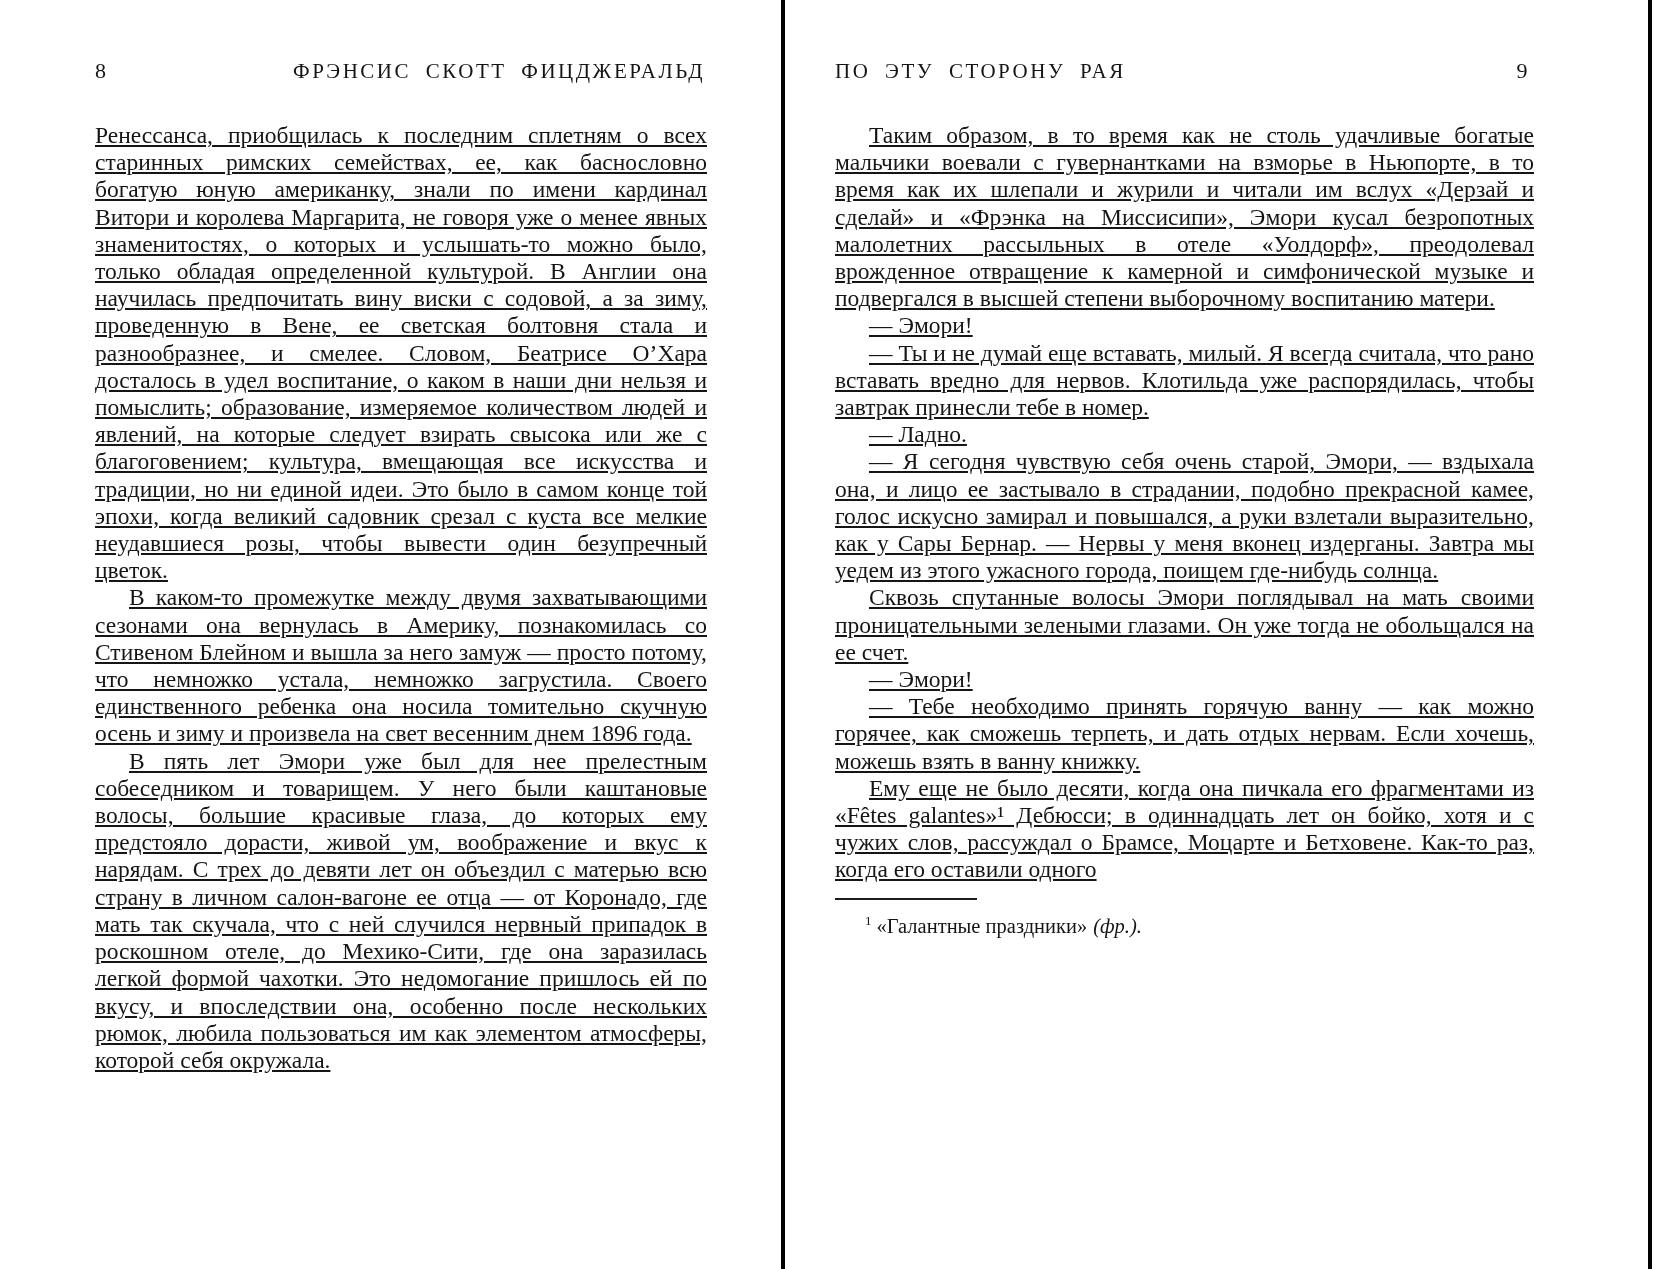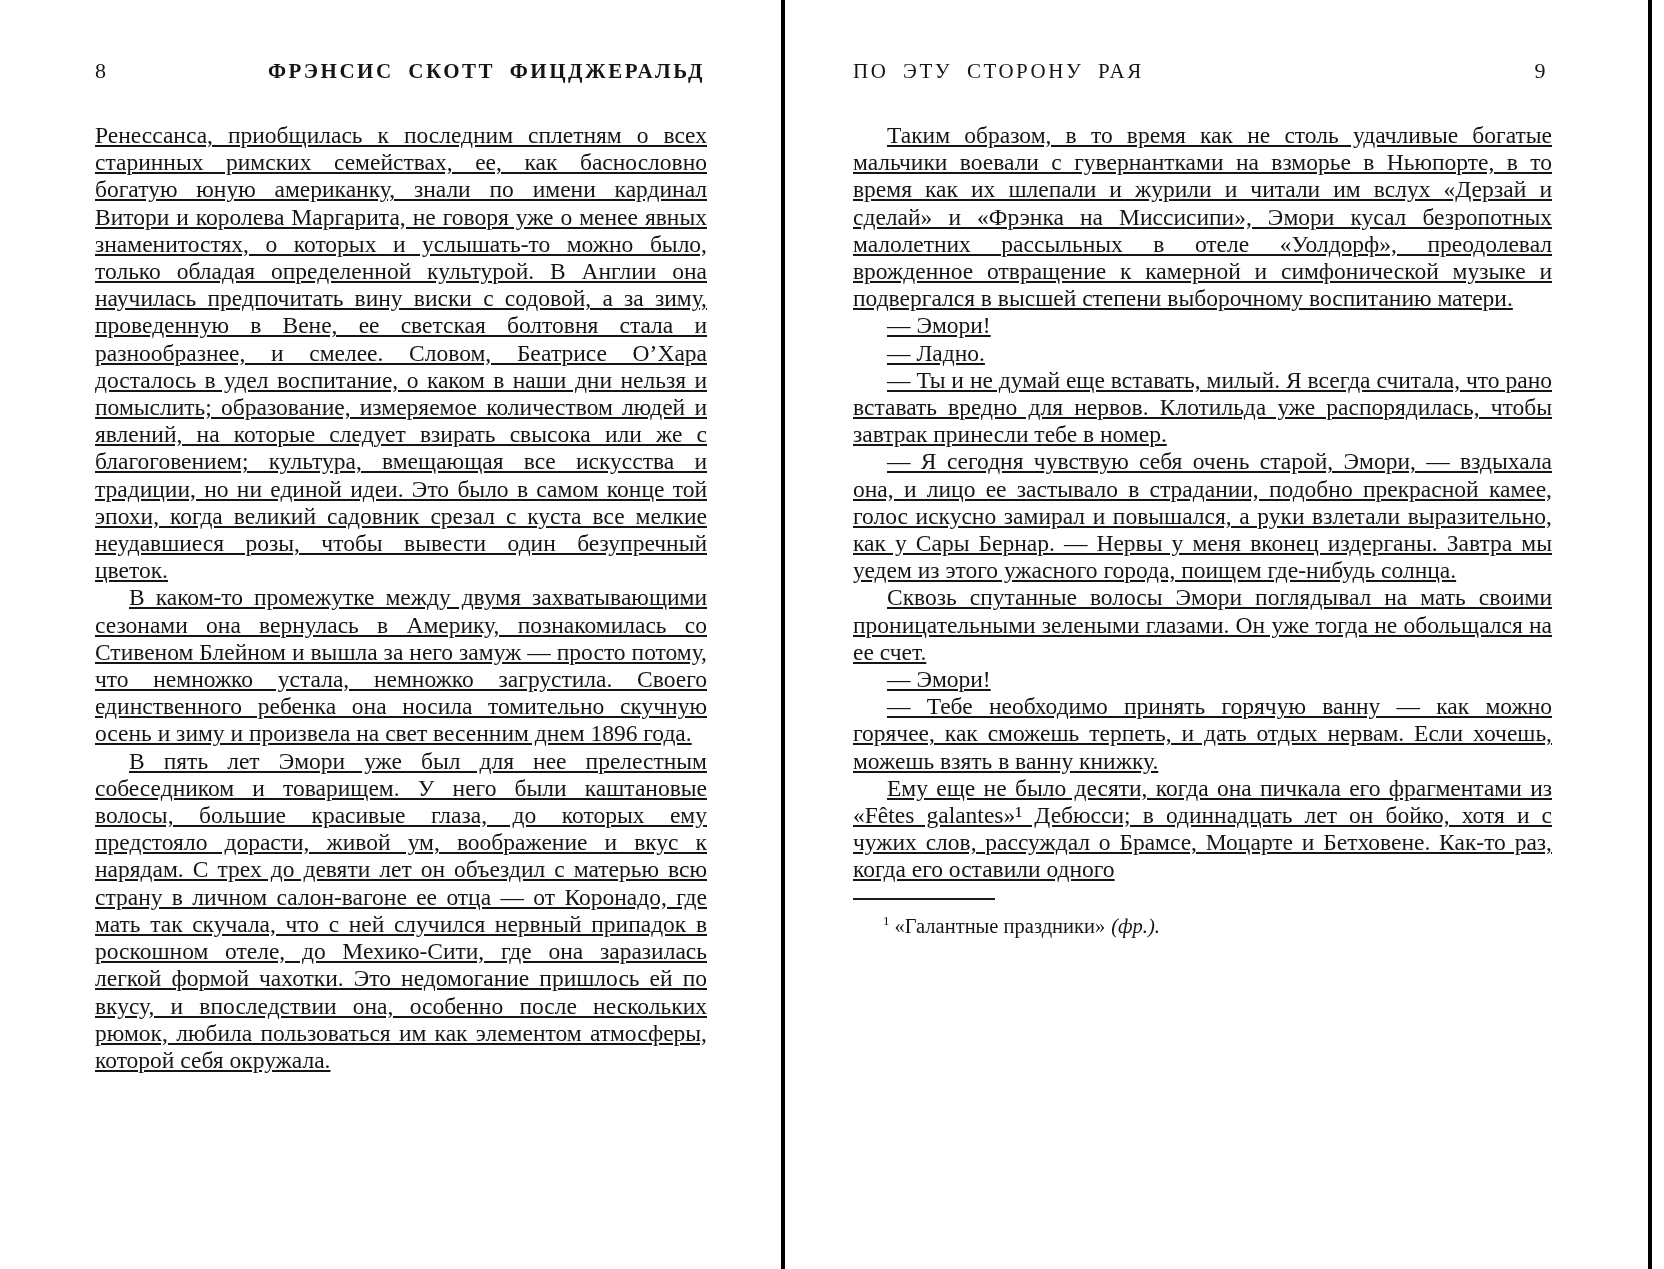--- a/index.html
+++ b/index.html
@@ -26,21 +26,21 @@
     box-sizing: border-box;
     padding-top: 58px;
   }
   .page-left {
     left: 0;
     width: 783px;
     padding-left: 95px;
     padding-right: 76px;
   }
   .page-right {
-    left: 766px;
+    left: 748px;
     width: 860px;
     padding-left: 87px;
     padding-right: 74px;
   }
   .gutter-line {
     position: absolute;
     left: 781px;
     top: 0;
     width: 4px;
     height: 1269px;
@@ -68,21 +68,21 @@
   }
   .folio-left { left: 0; }
   .folio-right { right: 6px; }
   .head-title {
     position: absolute;
     top: 0;
     letter-spacing: 2.5px;
     word-spacing: 7px;
     white-space: nowrap;
   }
-  .head-title-left { right: 2px; font-weight: bold; }
+  .head-title-left { right: 2px; }
   .head-title-right { left: 0; }
   .body-text {
     margin-top: 34px;
     font-size: 23.5px;
     line-height: 27.2px;
     text-align: justify;
     hyphens: auto;
     text-decoration: underline;
     -webkit-hyphens: auto;
   }
@@ -136,22 +136,22 @@
   <div class="gutter-line"></div>
 
   <section class="page page-right">
     <header class="running-header">
       <span class="head-title head-title-right">ПО ЭТУ СТОРОНУ РАЯ</span>
       <span class="folio folio-right">9</span>
     </header>
     <div class="body-text">
       <p class="para">Таким образом, в то время как не столь удачливые богатые мальчики воевали с гувернантками на взморье в Ньюпорте, в то время как их шлепали и журили и читали им вслух «Дерзай и сделай» и «Фрэнка на Миссисипи», Эмори кусал безропотных малолетних рассыльных в отеле «Уолдорф», преодолевал врожденное отвращение к камерной и симфонической музыке и подвергался в высшей степени выборочному воспитанию матери.</p>
       <p class="para">— Эмори!</p>
+      <p class="para">— Ты и не думай еще вставать, милый. Я всегда считала, что рано вставать вредно для нервов. Клотильда уже распорядилась, чтобы завтрак принесли тебе в номер.</p>
       <p class="para">— Ладно.</p>
-      <p class="para">— Ты и не думай еще вставать, милый. Я всегда считала, что рано вставать вредно для нервов. Клотильда уже распорядилась, чтобы завтрак принесли тебе в номер.</p>
       <p class="para">— Я сегодня чувствую себя очень старой, Эмори, — вздыхала она, и лицо ее застывало в страдании, подобно прекрасной камее, голос искусно замирал и повышался, а руки взлетали выразительно, как у Сары Бернар. — Нервы у меня вконец издерганы. Завтра мы уедем из этого ужасного города, поищем где-нибудь солнца.</p>
       <p class="para">Сквозь спутанные волосы Эмори поглядывал на мать своими проницательными зелеными глазами. Он уже тогда не обольщался на ее счет.</p>
       <p class="para">— Эмори!</p>
       <p class="para">— Тебе необходимо принять горячую ванну — как можно горячее, как сможешь терпеть, и дать отдых нервам. Если хочешь, можешь взять в ванну книжку.</p>
       <p class="para">Ему еще не было десяти, когда она пичкала его фрагментами из «Fêtes galantes»¹ Дебюсси; в одиннадцать лет он бойко, хотя и с чужих слов, рассуждал о Брамсе, Моцарте и Бетховене. Как-то раз, когда его оставили одного</p>
     </div>
     <div class="footnote-block">
       <div class="footnote-rule"></div>
       <p class="footnote"><sup>1</sup><span>«Галантные праздники»</span><i>(фр.).</i></p>
     </div>

